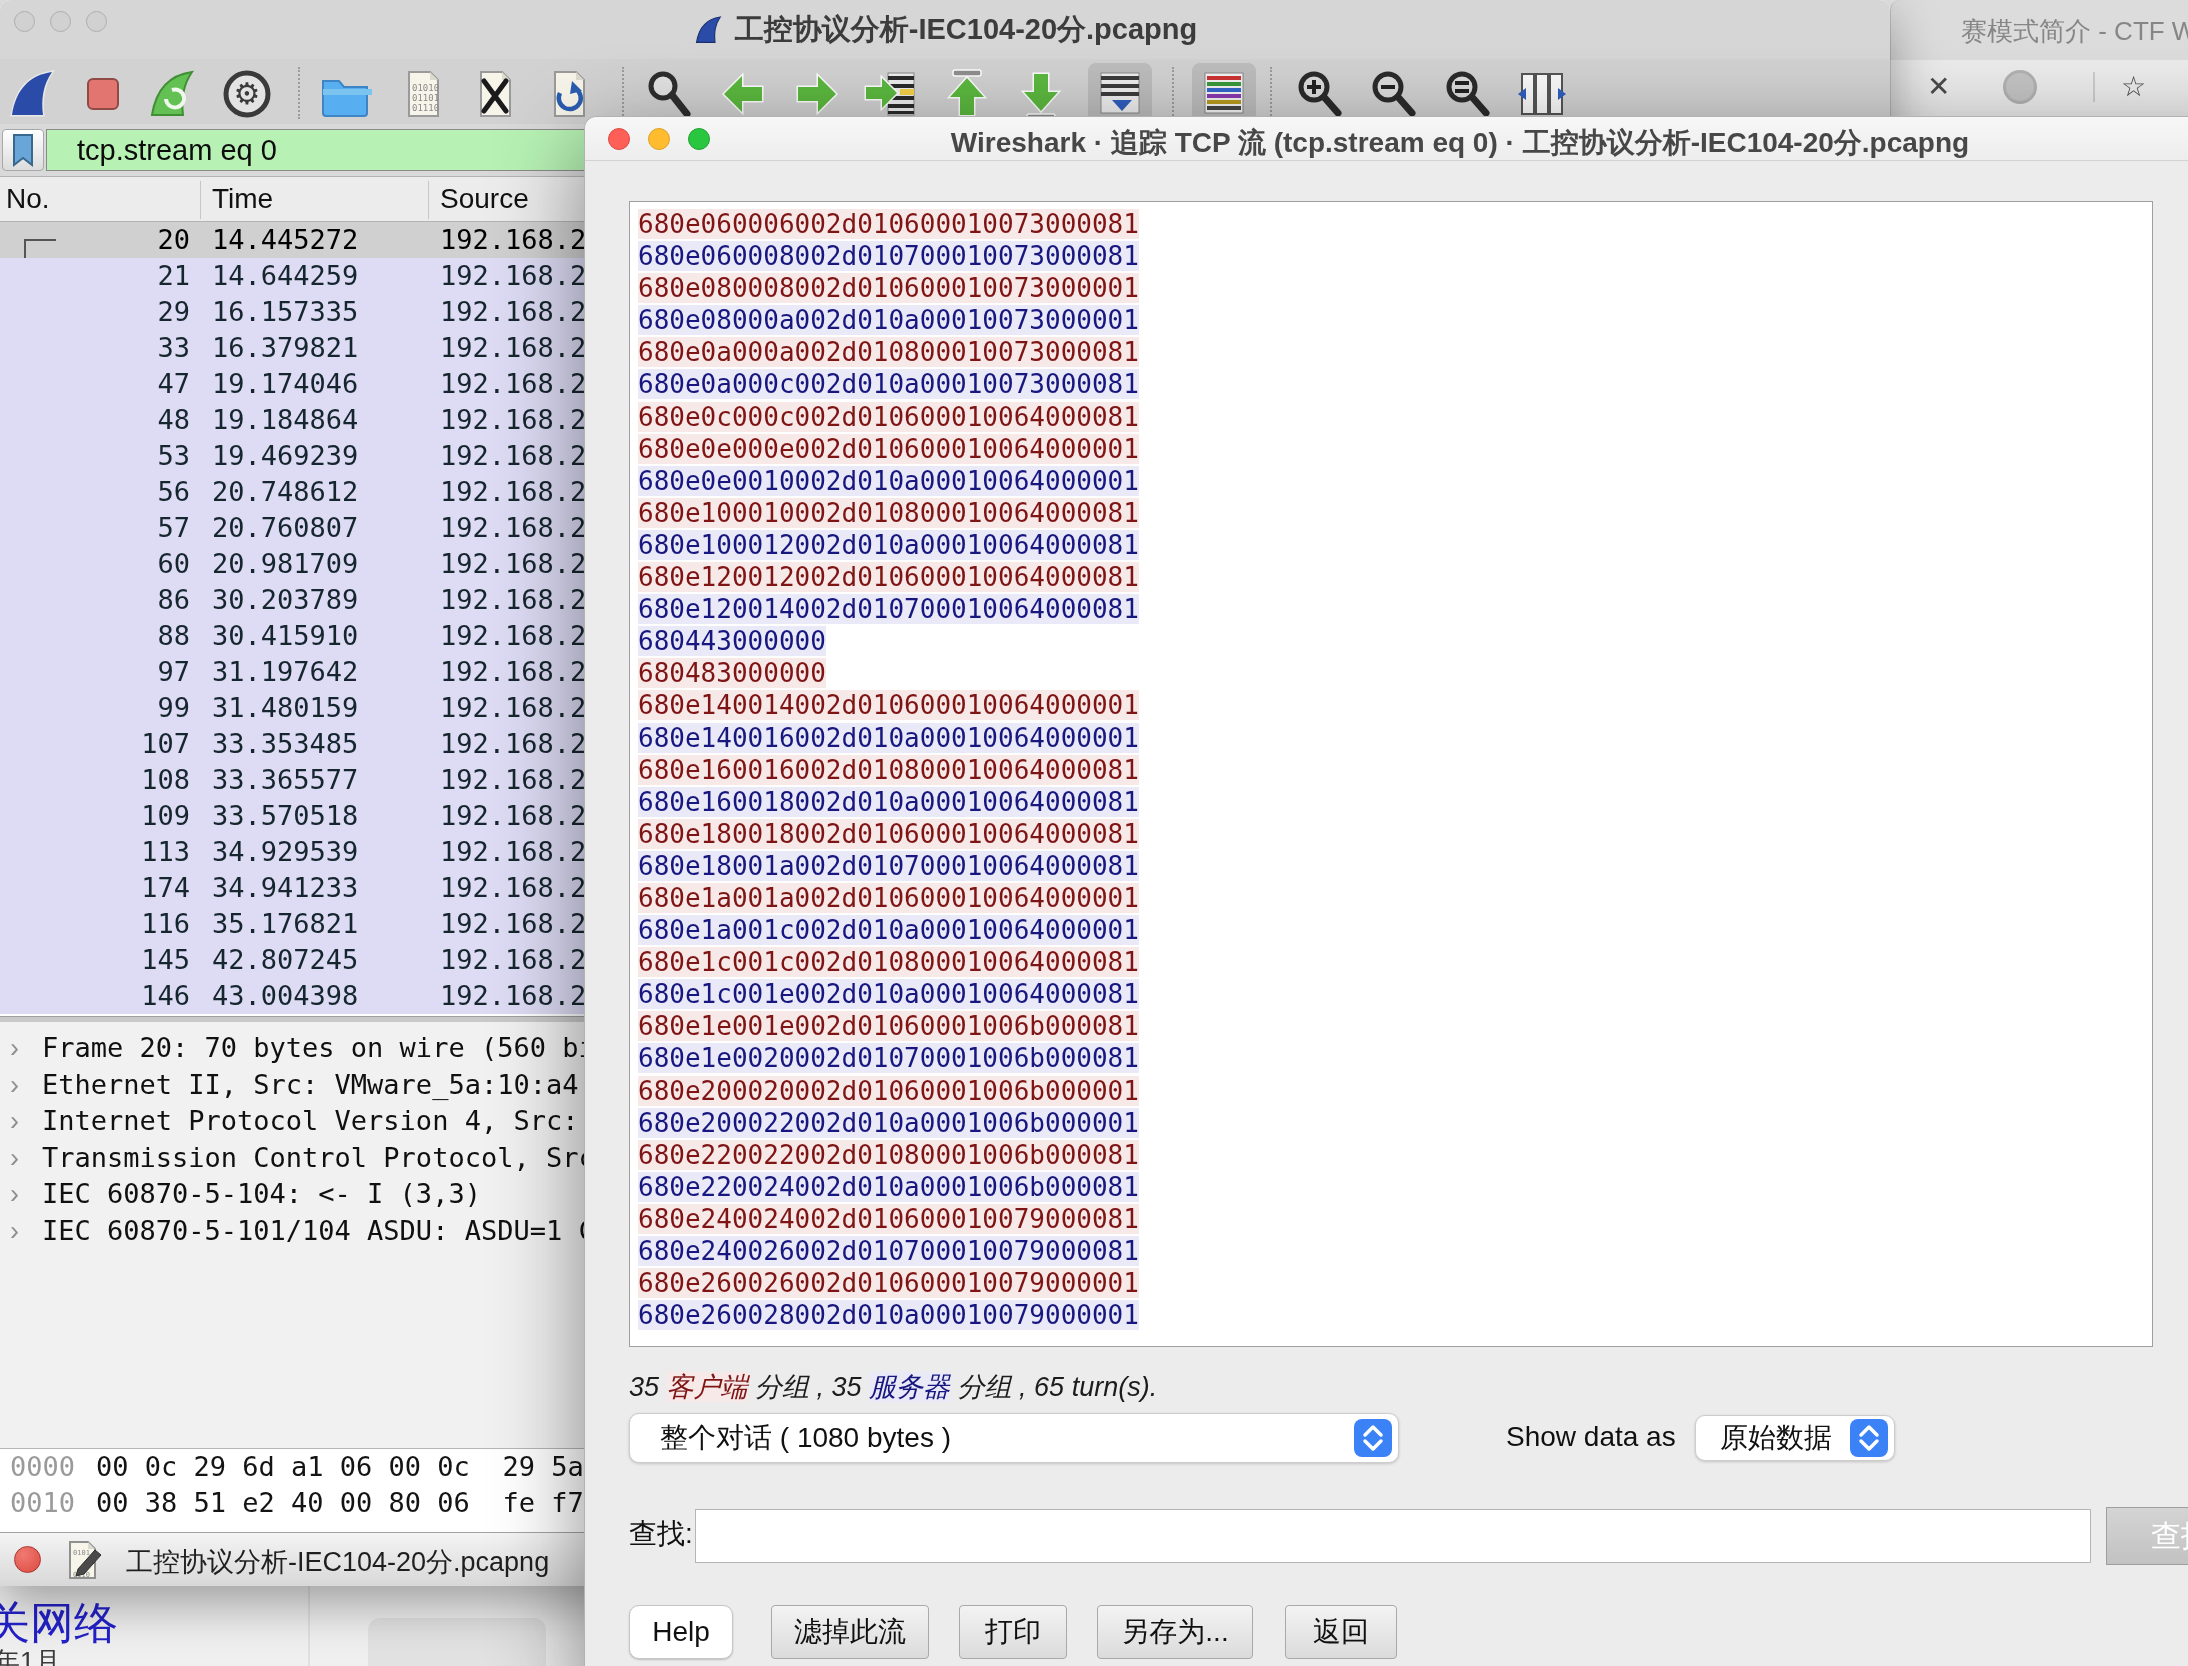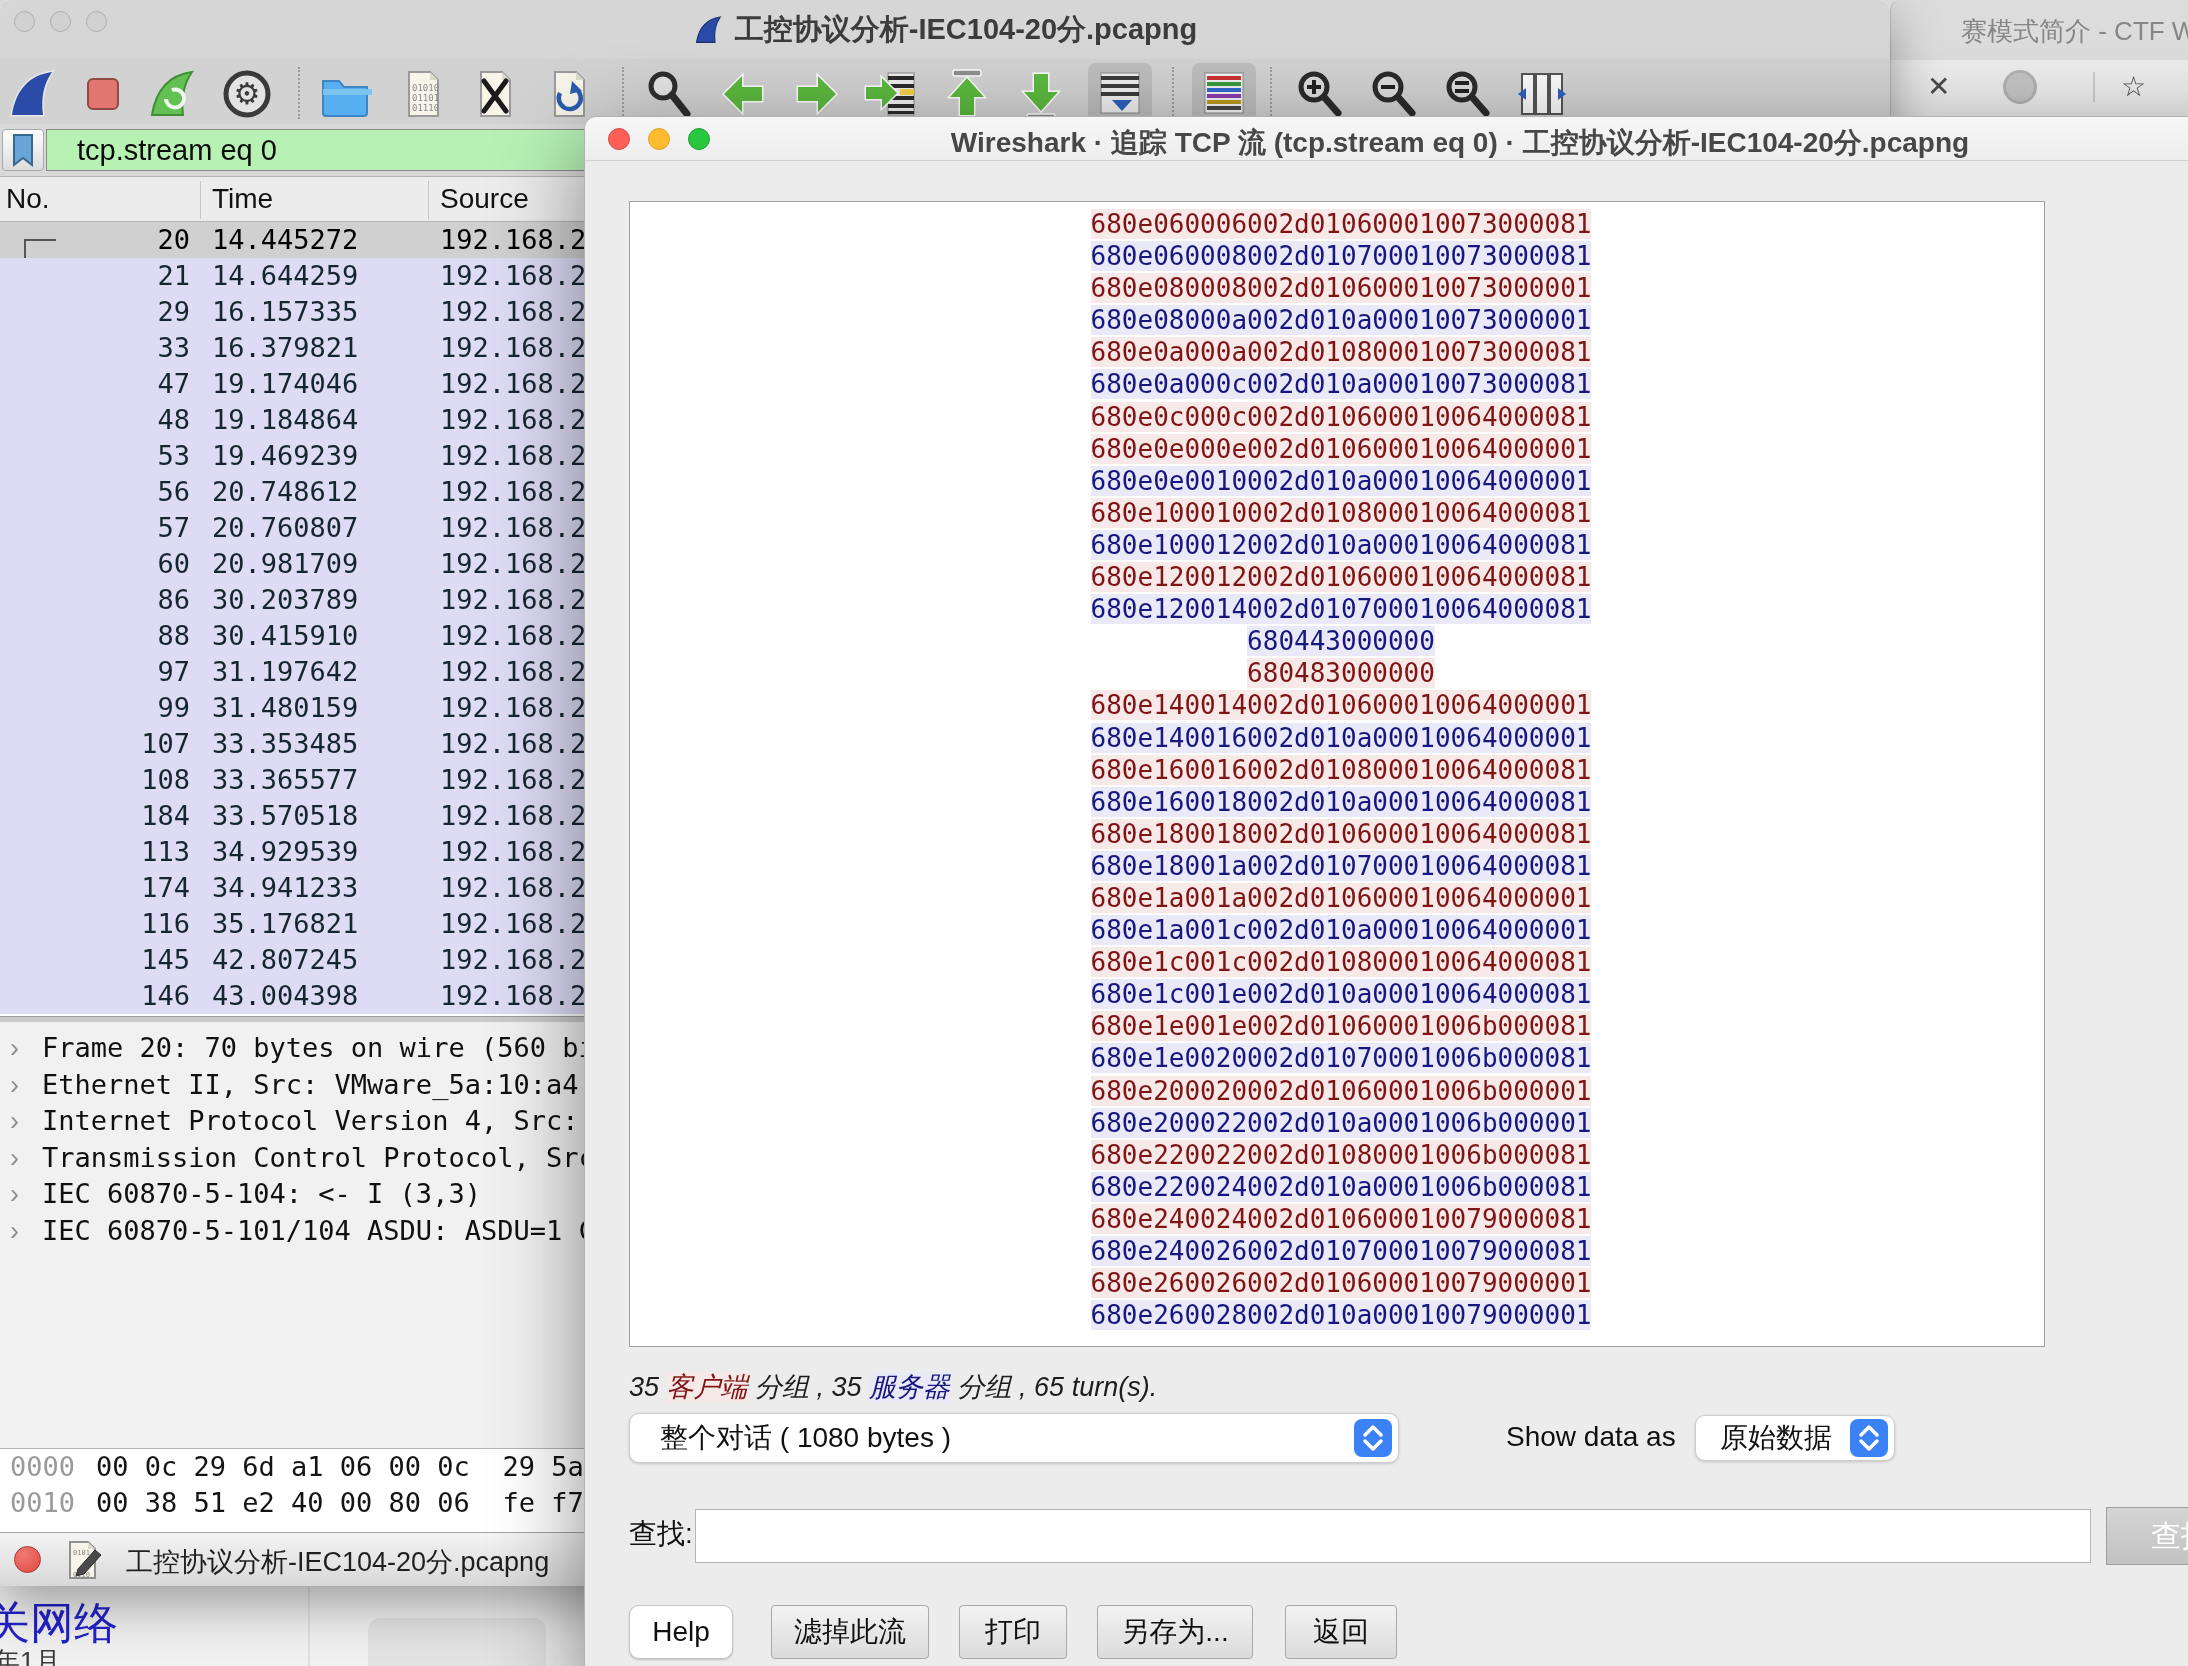--- a/index.html
+++ b/index.html
@@ -88,22 +88,22 @@
 
   
   #dialog{left:584px;top:116px;width:1750px;height:1600px;background:#ececec;
     border-radius:12px 12px 0 0;box-shadow:0 25px 90px rgba(0,0,0,.45);
     border:1px solid #b2b2b2;box-sizing:border-box;overflow:hidden;}
   #dlg-titlebar{left:0;top:0;width:1750px;height:44px;background:linear-gradient(#f7f7f7,#ededed);
     border-bottom:1px solid #d2d2d2;box-sizing:border-box;border-radius:12px 12px 0 0;}
   .dlg-light{top:11px;width:22px;height:22px;border-radius:50%;box-sizing:border-box;}
   #dlg-title{left:0;top:7px;width:1750px;text-align:center;font-size:28px;font-weight:bold;color:#474747;white-space:nowrap;}
 
-  #stream-box{left:44px;top:84px;width:1416px;height:1146px;background:#ffffff;
-    border:1px solid #9f9f9f;box-sizing:border-box;overflow:hidden;padding-top:6px;text-align:center;}
+  #stream-box{left:44px;top:84px;width:1524px;height:1146px;background:#ffffff;
+    border:1px solid #9f9f9f;box-sizing:border-box;overflow:hidden;padding-top:6px;}
   .sline{height:32.1px;line-height:32.1px;padding-left:8px;}
   .stext{font-family:"DejaVu Sans Mono",monospace;font-size:26px;white-space:pre;}
   .stext.client{color:var(--client-text,#7f1414);background:var(--client-bg,#f8e9e9);}
   .stext.server{color:var(--server-text,#17177f);background:var(--server-bg,#e9e9f8);}
 
   #stats-line{left:44px;top:1252px;font-size:27px;font-style:italic;color:#1c1c1c;white-space:pre;}
   #stats-line .client{color:var(--client-text);background:var(--client-bg);}
   #stats-line .server{color:var(--server-text);background:var(--server-bg);}
 
   .dropdown{background:#ffffff;border:1px solid #cdcdcd;border-radius:10px;box-sizing:border-box;
@@ -353,21 +353,21 @@
           <div class="prow"><span class="c-no">53</span><span class="c-time">19.469239</span><span class="c-src">192.168.20</span></div>
           <div class="prow"><span class="c-no">56</span><span class="c-time">20.748612</span><span class="c-src">192.168.20</span></div>
           <div class="prow"><span class="c-no">57</span><span class="c-time">20.760807</span><span class="c-src">192.168.20</span></div>
           <div class="prow"><span class="c-no">60</span><span class="c-time">20.981709</span><span class="c-src">192.168.20</span></div>
           <div class="prow"><span class="c-no">86</span><span class="c-time">30.203789</span><span class="c-src">192.168.20</span></div>
           <div class="prow"><span class="c-no">88</span><span class="c-time">30.415910</span><span class="c-src">192.168.20</span></div>
           <div class="prow"><span class="c-no">97</span><span class="c-time">31.197642</span><span class="c-src">192.168.20</span></div>
           <div class="prow"><span class="c-no">99</span><span class="c-time">31.480159</span><span class="c-src">192.168.20</span></div>
           <div class="prow"><span class="c-no">107</span><span class="c-time">33.353485</span><span class="c-src">192.168.20</span></div>
           <div class="prow"><span class="c-no">108</span><span class="c-time">33.365577</span><span class="c-src">192.168.20</span></div>
-          <div class="prow"><span class="c-no">184</span><span class="c-time">33.570518</span><span class="c-src">192.168.20</span></div>
+          <div class="prow"><span class="c-no">109</span><span class="c-time">33.570518</span><span class="c-src">192.168.20</span></div>
           <div class="prow"><span class="c-no">113</span><span class="c-time">34.929539</span><span class="c-src">192.168.20</span></div>
           <div class="prow"><span class="c-no">174</span><span class="c-time">34.941233</span><span class="c-src">192.168.20</span></div>
           <div class="prow"><span class="c-no">116</span><span class="c-time">35.176821</span><span class="c-src">192.168.20</span></div>
           <div class="prow"><span class="c-no">145</span><span class="c-time">42.807245</span><span class="c-src">192.168.20</span></div>
           <div class="prow"><span class="c-no">146</span><span class="c-time">43.004398</span><span class="c-src">192.168.20</span></div>
         </div>
     </div>
 
     <div class="abs" id="detail-splitter"></div>
 

